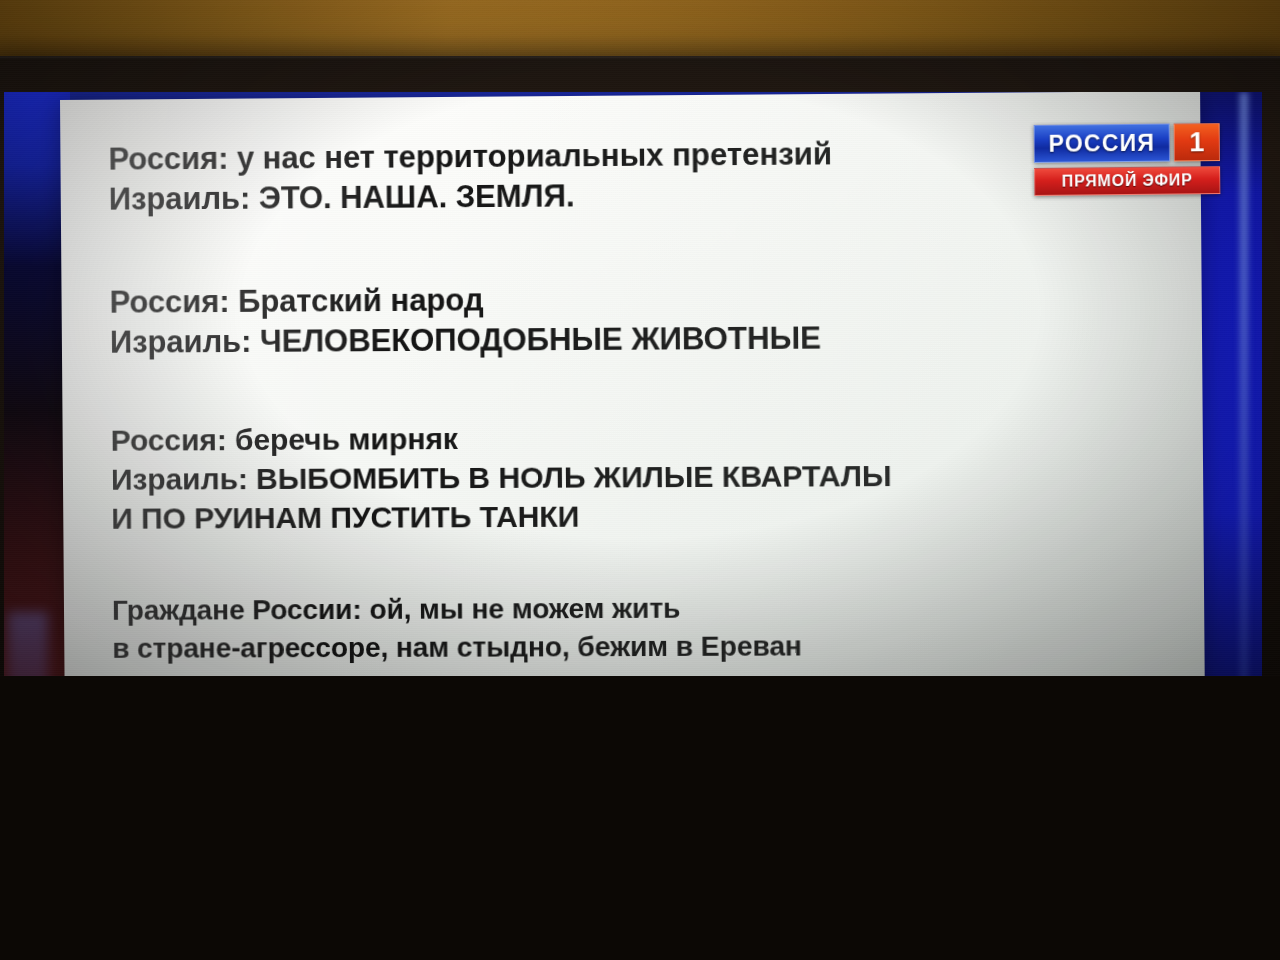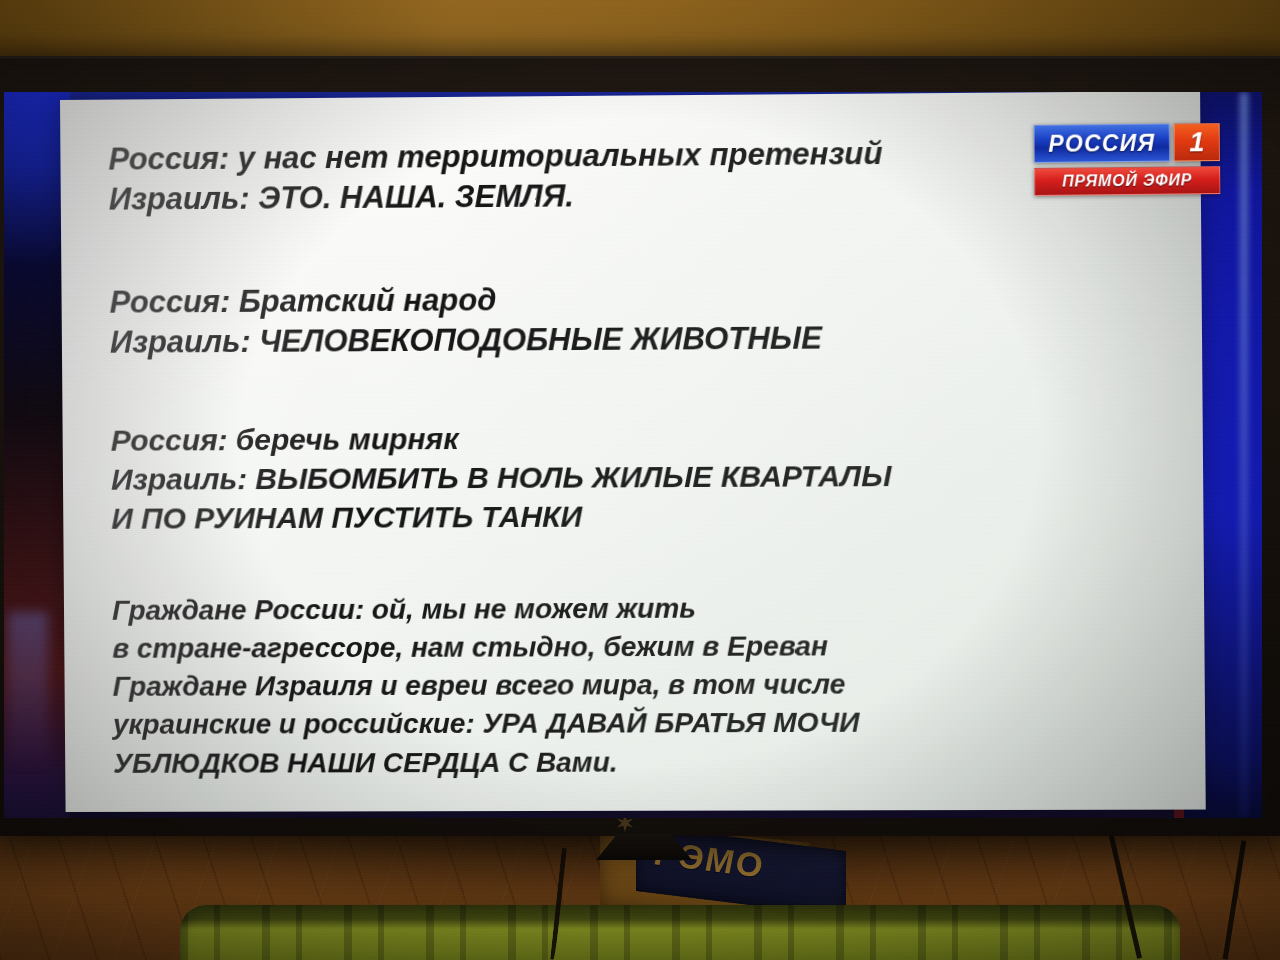--- a/index.html
+++ b/index.html
@@ -7,23 +7,22 @@
   html, body {
     width:1280px; height:960px;
     overflow:hidden;
     font-family:"Liberation Sans", sans-serif;
     background:#0c0805;
   }
 
   
   #scene {
     position:relative;
-    width:1280px; height:960px;
-    overflow:hidden;
-    font-style:italic;
+    width:1280px; height:676px;
+    overflow:hidden;
   }
 
   .wall {
     position:absolute; left:0; top:0; width:1280px; height:64px;
     background:linear-gradient(180deg,#a8721a 0%, #9c6a17 55%, #6f4a10 100%);
   }
   .wall::after{
     content:""; position:absolute; inset:0;
     background:linear-gradient(90deg, rgba(0,0,0,.22) 0%, rgba(255,255,255,.05) 35%, rgba(0,0,0,.25) 100%);
   }

